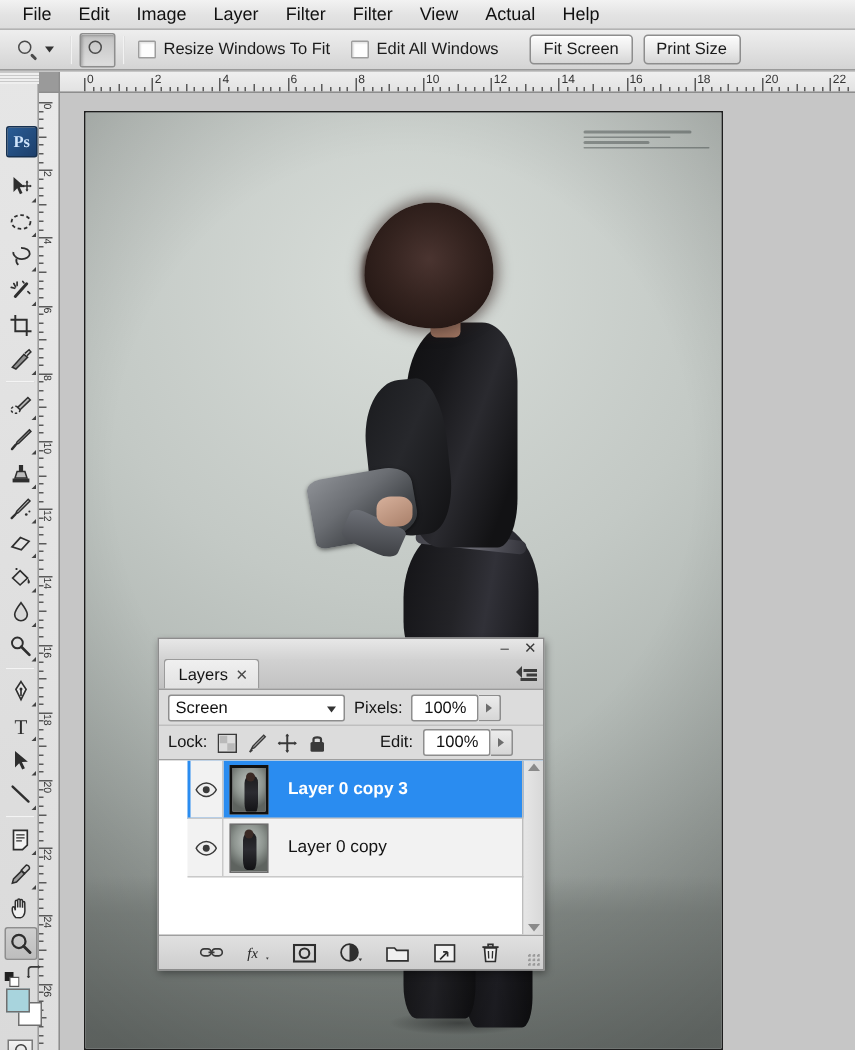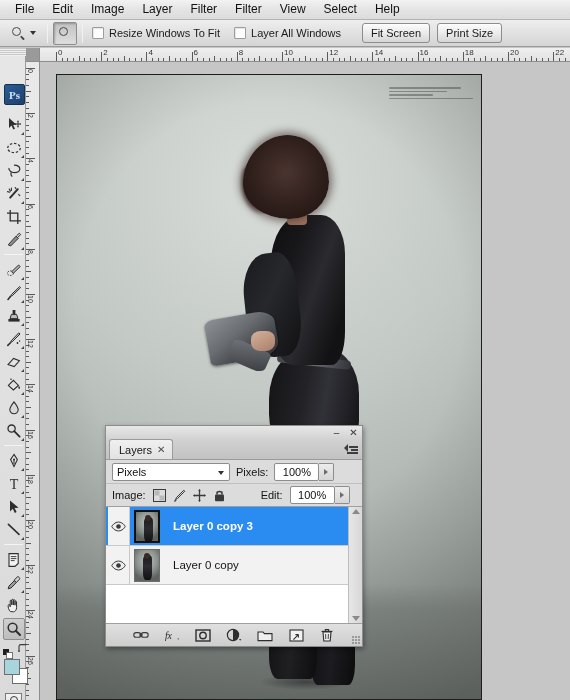--- a/index.html
+++ b/index.html
@@ -344,20 +344,21 @@
   .lock-ico { width: 13px; height: 13px; display:flex; align-items:center; justify-content:center; }
 
   .layer-list {
     flex: 1; background: #ffffff; position: relative; overflow: hidden;
     border-bottom: 1px solid #9f9f9f;
   }
   .layer-row {
     height: 39px; display: flex; align-items: center;
     border-bottom: 1px solid #c9c9c9; padding-left: 2px;
     background: #f2f2f2;
+    margin-left: 19px;
   }
   .layer-row.selected { background: #2a8cf0; }
   .eye-cell {
     width: 22px; height: 100%; display:flex; align-items:center; justify-content:center;
     border-right: 1px solid #c9c9c9; background: #f2f2f2;
   }
   .layer-row.selected .eye-cell { background: #f2f2f2; }
   .thumb {
     width: 26px; height: 33px; margin-left: 4px;
     border: 1px solid #6e6e6e; background: #c9c9c9;
@@ -405,21 +406,21 @@
 <div id="app">
 
   <div class="menubar">
     <div class="menu-item">File</div>
     <div class="menu-item">Edit</div>
     <div class="menu-item">Image</div>
     <div class="menu-item">Layer</div>
     <div class="menu-item">Filter</div>
     <div class="menu-item">Filter</div>
     <div class="menu-item">View</div>
-    <div class="menu-item">Select</div>
+    <div class="menu-item">Actual</div>
     <div class="menu-item">Help</div>
   </div>
 
   <div class="optionsbar">
     <div class="ob-tool">
       <span class="zoom-glyph">
         <span class="ring"></span>
           <span class="handle"></span>
       </span>
       <span class="tri-down"></span>
@@ -435,21 +436,21 @@
 
     </div>
     <div class="ob-sep"></div>
 
     <div class="cb-row" style="margin-left:4px;">
       <span class="cb-box"></span>
       <span class="cb-label">Resize Windows To Fit</span>
     </div>
     <div class="cb-row">
       <span class="cb-box"></span>
-      <span class="cb-label">Layer All Windows</span>
+      <span class="cb-label">Edit All Windows</span>
     </div>
 
     <div class="ob-pushbtn">Fit Screen</div>
     <div class="ob-pushbtn">Print Size</div>
   </div>
 
   <div class="ruler-corner"></div>
   <div class="ruler-h" id="ruler-h">
       <div class="rtick major" style="left: 16px;"></div>
       <div class="rlabel" style="left: 16px;">0</div>
@@ -919,34 +920,34 @@
       <div class="panel-menu-btn">
         <span class="pm-tri"></span>
         <i></i>
           <i></i>
           <i></i>
       </div>
     </div>
 
     <div class="blend-row">
       <div class="combo">
-        <span>Pixels</span>
+        <span>Screen</span>
         <span class="tri tri-down"></span>
       </div>
       <span class="lbl">Pixels:</span>
       <span class="numwrap">
         <span class="numfield">100%</span>
         <span class="spin">
             <span class="tri-r"></span>
           </span>
       </span>
     </div>
 
     <div class="lock-row">
-      <span class="lbl">Image:</span>
+      <span class="lbl">Lock:</span>
       <span class="lock-icons">
         <span class="lock-ico">
           <svg width="13" height="13" viewBox="0 0 13 13">
               <rect x="0.5" y="0.5" width="12" height="12" fill="none" stroke="#3a3a3a" stroke-width="1"></rect>
               <rect x="1.5" y="1.5" width="5" height="5" fill="#b9b9b9"></rect>
               <rect x="6.5" y="6.5" width="5" height="5" fill="#b9b9b9"></rect>
             </svg>
         </span>
         <span class="lock-ico">
           <svg width="13" height="13" viewBox="0 0 13 13">

